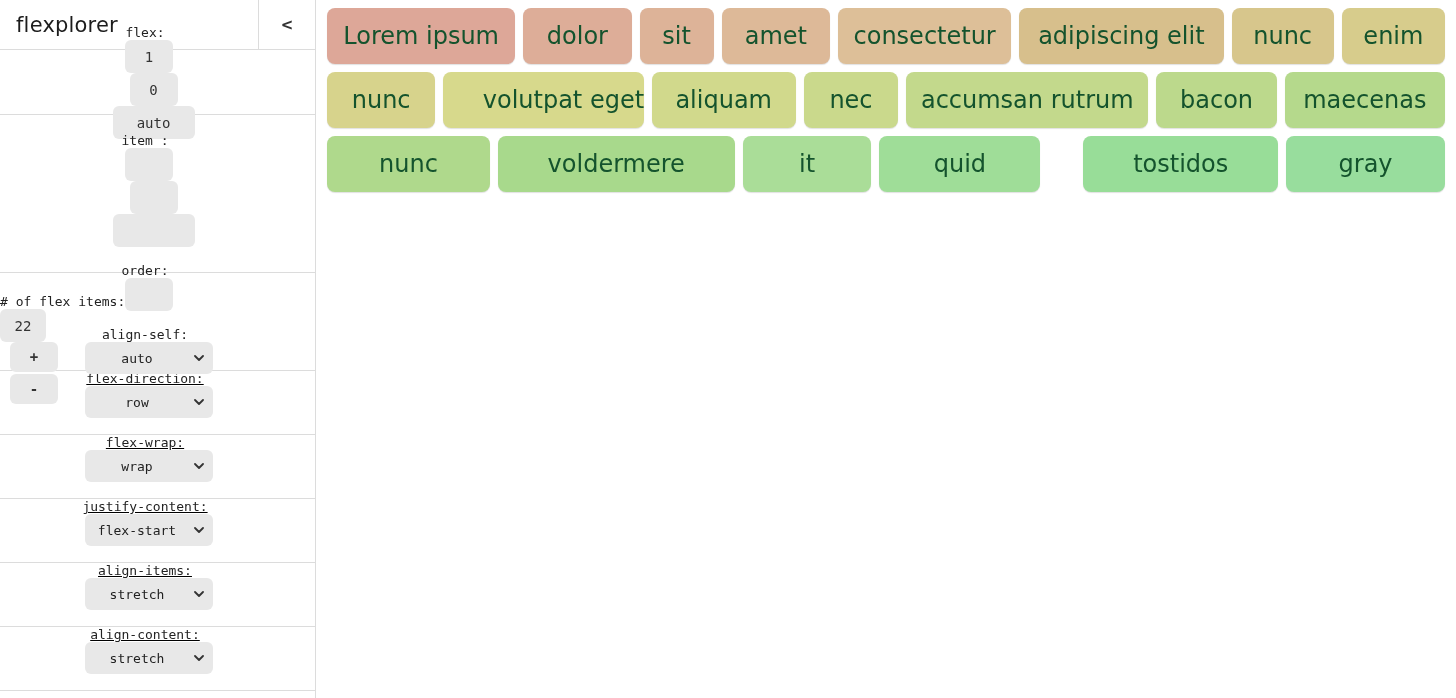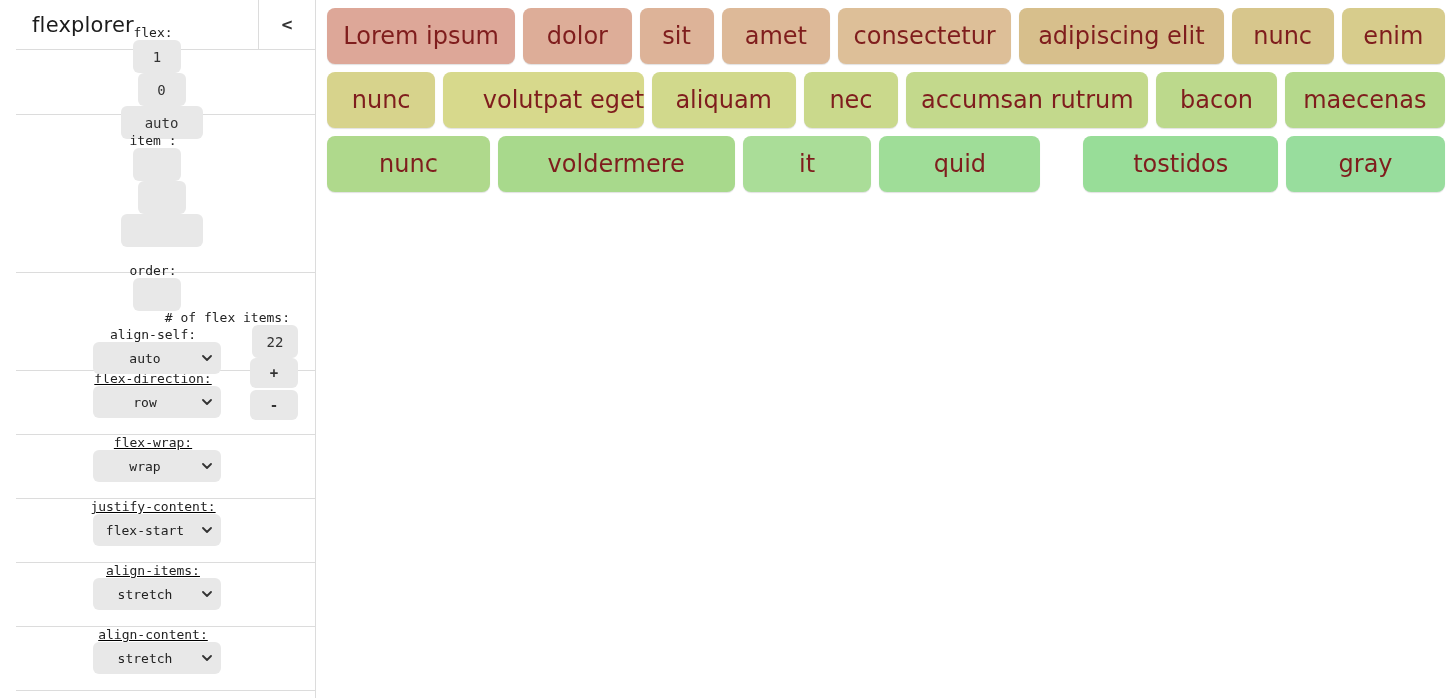--- a/index.html
+++ b/index.html
@@ -4,21 +4,21 @@
 <style>
   * { box-sizing: border-box; margin: 0; padding: 0; }
   html, body { width: 1456px; height: 698px; overflow: hidden; background: #ffffff; }
   body { font-family: "DejaVu Sans", sans-serif; }
 
   .app { display: flex; width: 1456px; height: 698px; }
 
   
   .sidebar {
     width: 316px; flex: 0 0 316px; height: 698px;
-    background: #ffffff; border-right: 1px solid #dcdcdc; padding-left: 16px;
+    background: #ffffff; border-right: 1px solid #dcdcdc;
   }
   .section { border-bottom: 1px solid #dcdcdc; }
 
   .sidebar-header { display: flex; height: 50px; align-items: stretch; }
   .app-title {
     flex: 1; display: flex; align-items: center; padding-left: 16px;
     font-size: 21px; color: #1c1c1c; letter-spacing: 0.2px;
   }
   .collapse-btn {
     width: 57px; border: none; border-left: 1px solid #dcdcdc; background: #ffffff;
@@ -58,21 +58,21 @@
     background: #e8e8e8; border: none; border-radius: 6px;
     font-family: "DejaVu Sans Mono", monospace; font-size: 13px; color: #222;
     text-align: center; padding-right: 24px; cursor: pointer;
   }
   .chevron {
     position: absolute; right: 9px; top: 50%; margin-top: -3px;
     pointer-events: none; line-height: 0;
   }
 
   .sec-count { height: 98px; padding-top: 21px; }
-  .sec-count .ctl-row { align-items: flex-end; margin-top: 16px; }
+  .sec-count .ctl-row { align-items: flex-start; }
   .count-btn-col { display: flex; flex-direction: column; margin-left: 10px; }
   .count-btn {
     width: 48px; height: 30px; background: #e8e8e8; border: none; border-radius: 6px;
     font-family: "DejaVu Sans Mono", monospace; font-size: 14px; font-weight: bold;
     color: #333; cursor: pointer;
   }
   .count-btn + .count-btn { margin-top: 2px; }
 
   .sec-select { height: 64px; display: flex; align-items: flex-start; text-decoration: underline; }
   .sec-select .ctl-row { width: 100%; }
@@ -80,21 +80,21 @@
   
   .main {
     flex: 1; height: 698px; background: #ffffff;
     padding: 4px 7px; overflow: hidden;
     display: flex; flex-wrap: wrap; align-content: flex-start;
   }
   .flex-item {
     flex-grow: 1; flex-shrink: 0;
     margin: 4px; height: 56px; border-radius: 8px;
     display: flex; align-items: center; justify-content: center;
-    font-size: 24px; color: #7f1d1d; white-space: nowrap; overflow: hidden;
+    font-size: 24px; color: #14532d; white-space: nowrap; overflow: hidden;
     box-shadow: 0 1px 1px rgba(0,0,0,0.12);
     cursor: pointer;
   }
 </style>
 </head>
 <body>
 
 <div class="app">
 
   <aside class="sidebar">

